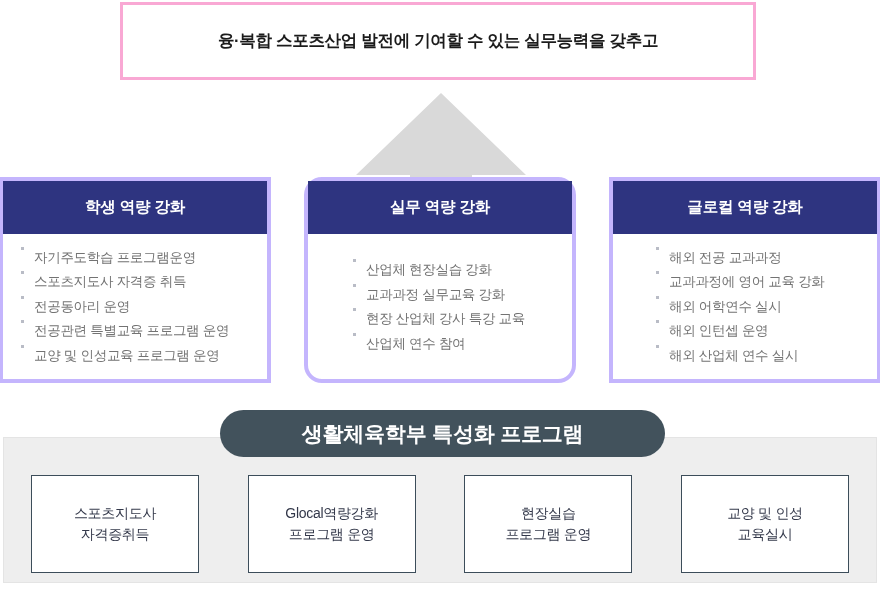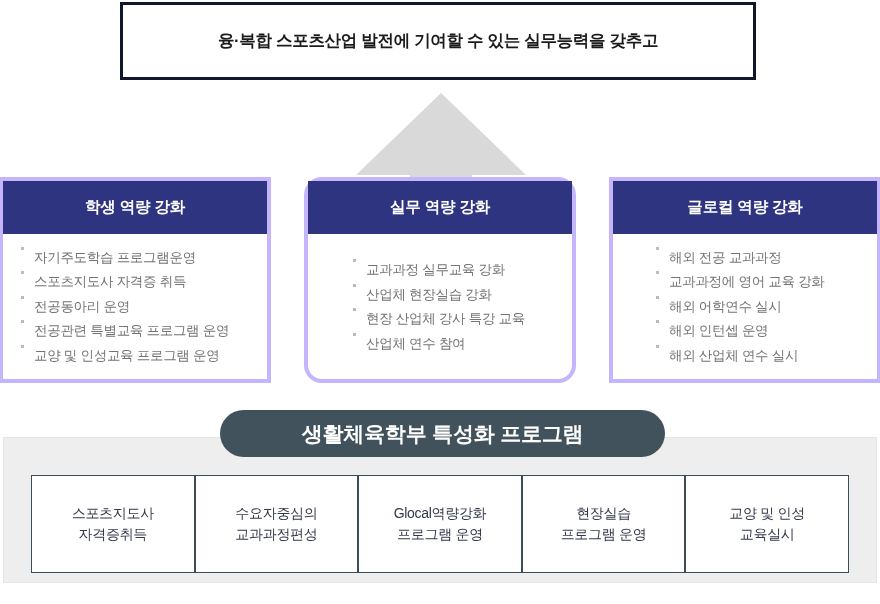--- a/index.html
+++ b/index.html
@@ -20,21 +20,21 @@
   }
 
   
   .goal-box {
     position: absolute;
     left: 120px;
     top: 2px;
     width: 636px;
     height: 78px;
     box-sizing: border-box;
-    border: 3px solid #0f172a;
+    border: 3px solid #f9a8d4;
     background: #ffffff;
     display: flex;
     flex-direction: column;
     align-items: center;
     justify-content: center;
   }
   .goal-line {
     font-size: 16.5px;
     font-weight: bold;
     color: #1b1b1b;
@@ -216,25 +216,25 @@
       </ul>
     </div>
   </div>
 
   <div class="pillar pillar-2">
     <div class="pillar-head">실무 역량 강화</div>
     <div class="pillar-body">
       <ul class="bullet-list">
         <li class="bullet-item">
           <span class="bullet-dot"></span>
+          <span>산업체 현장실습 강화</span>
+        </li>
+        <li class="bullet-item">
+          <span class="bullet-dot"></span>
           <span>교과과정 실무교육 강화</span>
-        </li>
-        <li class="bullet-item">
-          <span class="bullet-dot"></span>
-          <span>산업체 현장실습 강화</span>
         </li>
         <li class="bullet-item">
           <span class="bullet-dot"></span>
           <span>현장 산업체 강사 특강 교육</span>
         </li>
         <li class="bullet-item">
           <span class="bullet-dot"></span>
           <span>산업체 연수 참여</span>
         </li>
       </ul>
@@ -272,24 +272,20 @@
   <div class="bottom-panel"></div>
 
   <div class="pill">생활체육학부 특성화 프로그램</div>
 
   <div class="card-row">
     <div class="card">
       <div class="card-line">스포츠지도사</div>
       <div class="card-line">자격증취득</div>
     </div>
     <div class="card">
-      <div class="card-line">수요자중심의</div>
-      <div class="card-line">교과과정편성</div>
-    </div>
-    <div class="card">
       <div class="card-line">Glocal역량강화</div>
       <div class="card-line">프로그램 운영</div>
     </div>
     <div class="card">
       <div class="card-line">현장실습</div>
       <div class="card-line">프로그램 운영</div>
     </div>
     <div class="card">
       <div class="card-line">교양 및 인성</div>
       <div class="card-line">교육실시</div>

